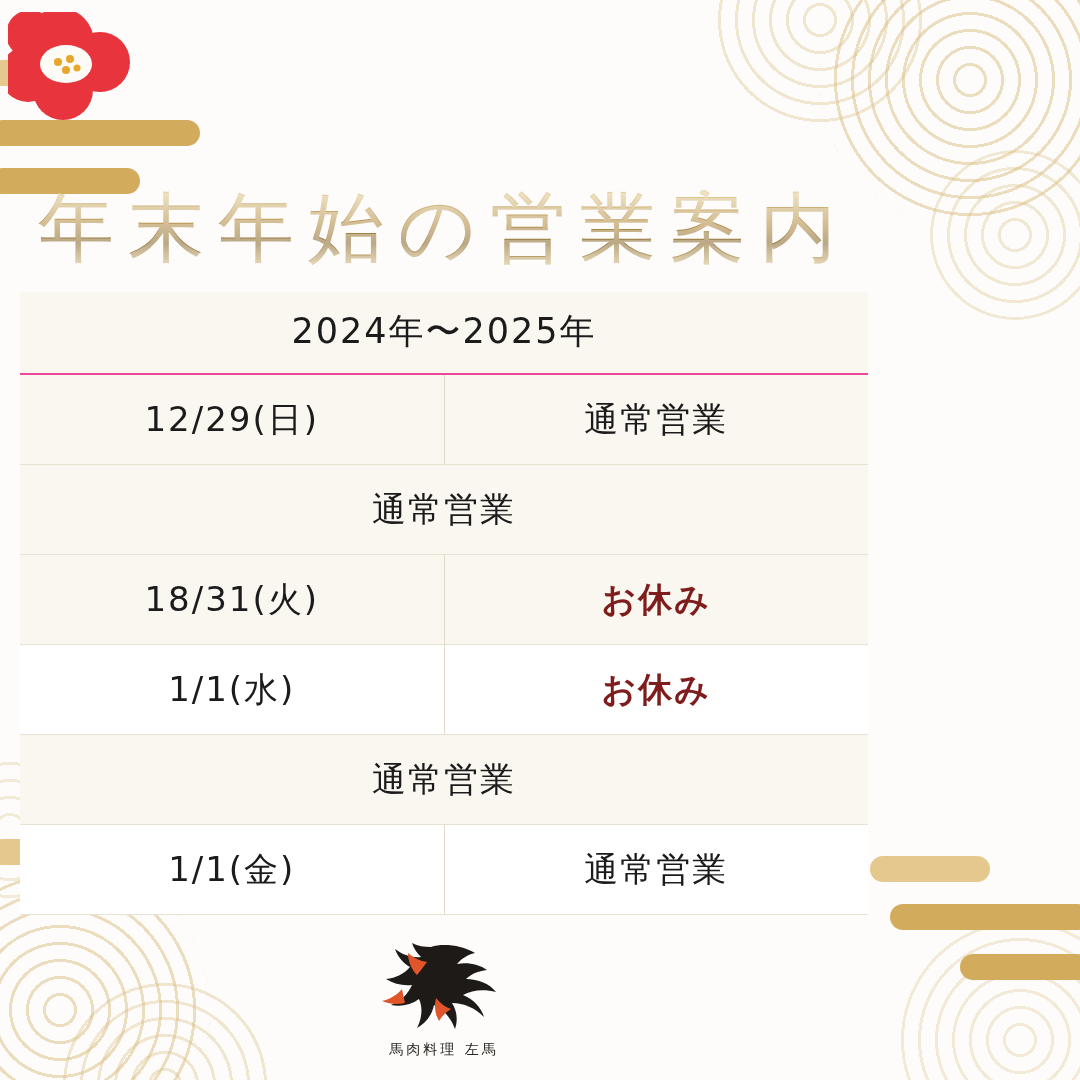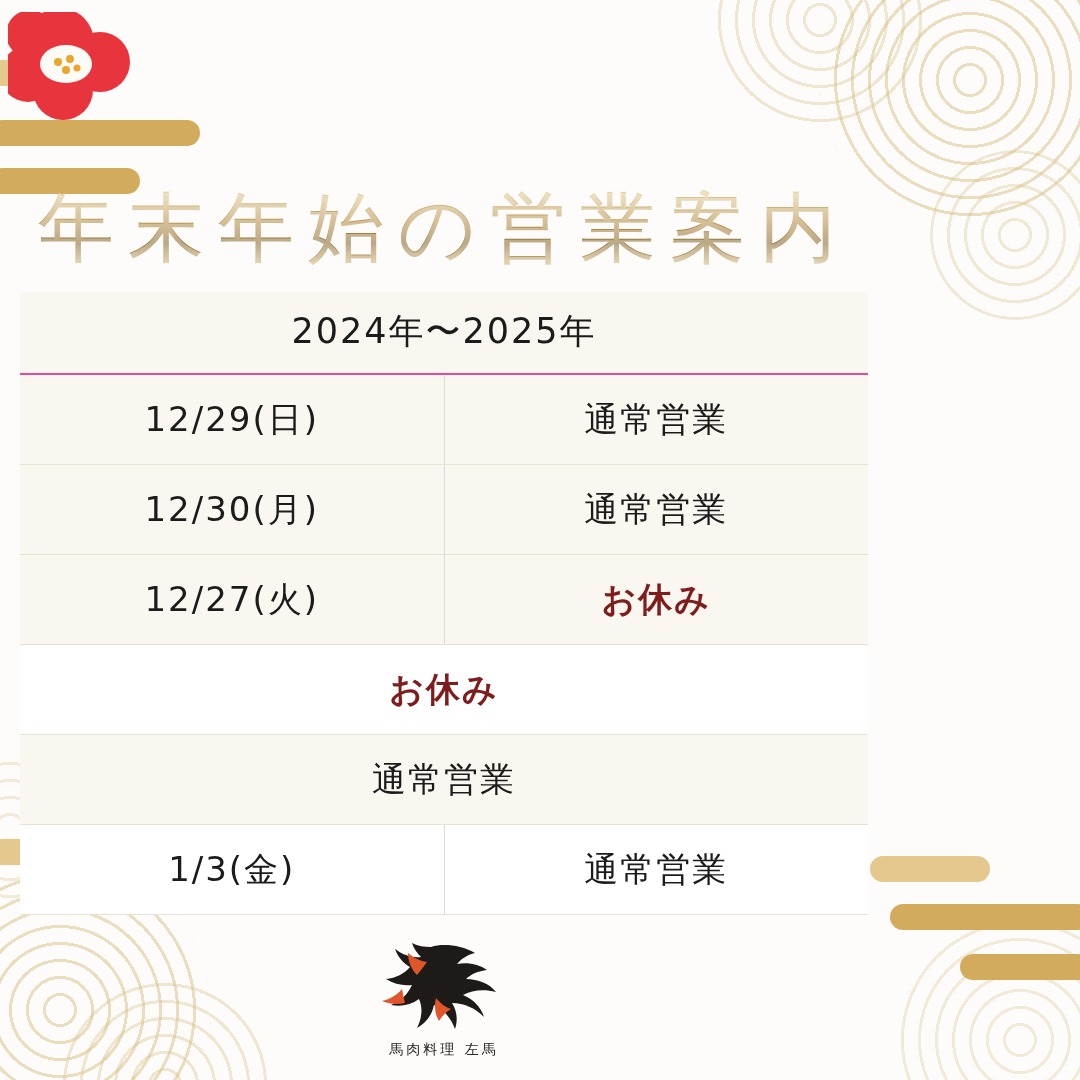--- a/index.html
+++ b/index.html
@@ -203,39 +203,39 @@
   <div class="table-wrap">
 
     <div class="year-row">2024年〜2025年</div>
 
     <div class="row alt">
       <div class="cell left">12/29(日)</div>
       <div class="cell">通常営業</div>
     </div>
 
     <div class="row alt">
-      <div class="cell left">12/30(月)</div>
-      <div class="cell">通常営業</div>
-    </div>
-
-    <div class="row alt">
-      <div class="cell left">12/27(火)</div>
+      <div class="cell">通常営業</div>
+    </div>
+
+    <div class="row alt">
+      <div class="cell left">18/31(火)</div>
       <div class="cell closed">お休み</div>
     </div>
 
     <div class="row plain">
+      <div class="cell left">1/1(水)</div>
       <div class="cell closed">お休み</div>
     </div>
 
     <div class="row alt">
       <div class="cell">通常営業</div>
     </div>
 
     <div class="row plain">
-      <div class="cell left">1/3(金)</div>
+      <div class="cell left">1/1(金)</div>
       <div class="cell">通常営業</div>
     </div>
 
   </div>
 
   <div class="logo-area">
     <svg class="logo-mark" viewBox="0 0 150 100">
       <g fill="#1d1a17">
         <path d="M62 10 c12 -4 30 -2 44 6 c-8 2 -14 6 -18 11 c10 -2 22 0 30 6 c-9 1 -16 4 -21 9 c12 0 24 5 30 13 c-12 -3 -24 -2 -33 3 c10 4 18 12 21 22 c-9 -9 -20 -14 -32 -14 c5 8 6 17 3 26 c-4 -11 -11 -19 -21 -24 c-2 10 -8 18 -17 23 c5 -10 6 -20 2 -29 c-8 6 -18 8 -28 6 c10 -4 17 -11 21 -20 c-9 1 -18 -1 -26 -6 c10 -1 18 -5 24 -12 c-7 -4 -12 -10 -15 -18 c8 6 17 9 26 8 c-4 -4 -7 -8 -9 -14 c6 3 12 4 19 4 z"></path>
       </g>

